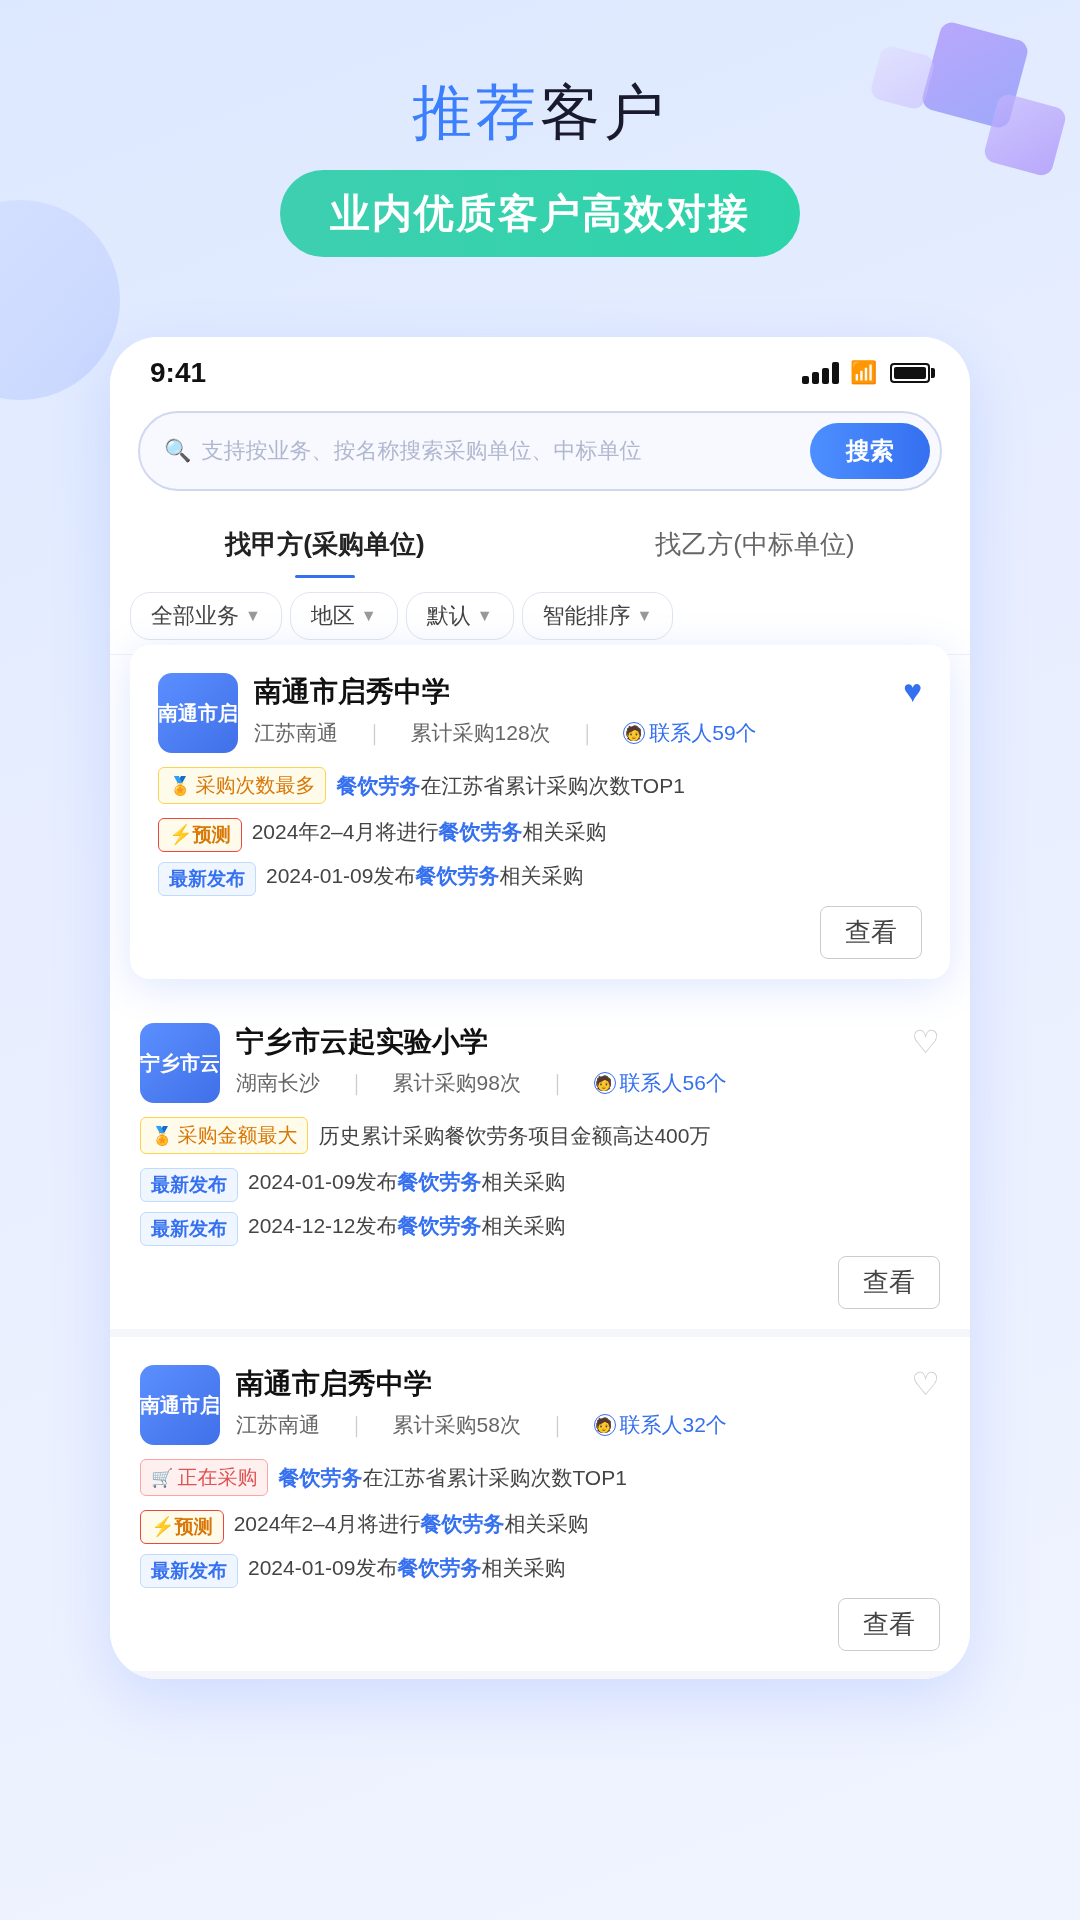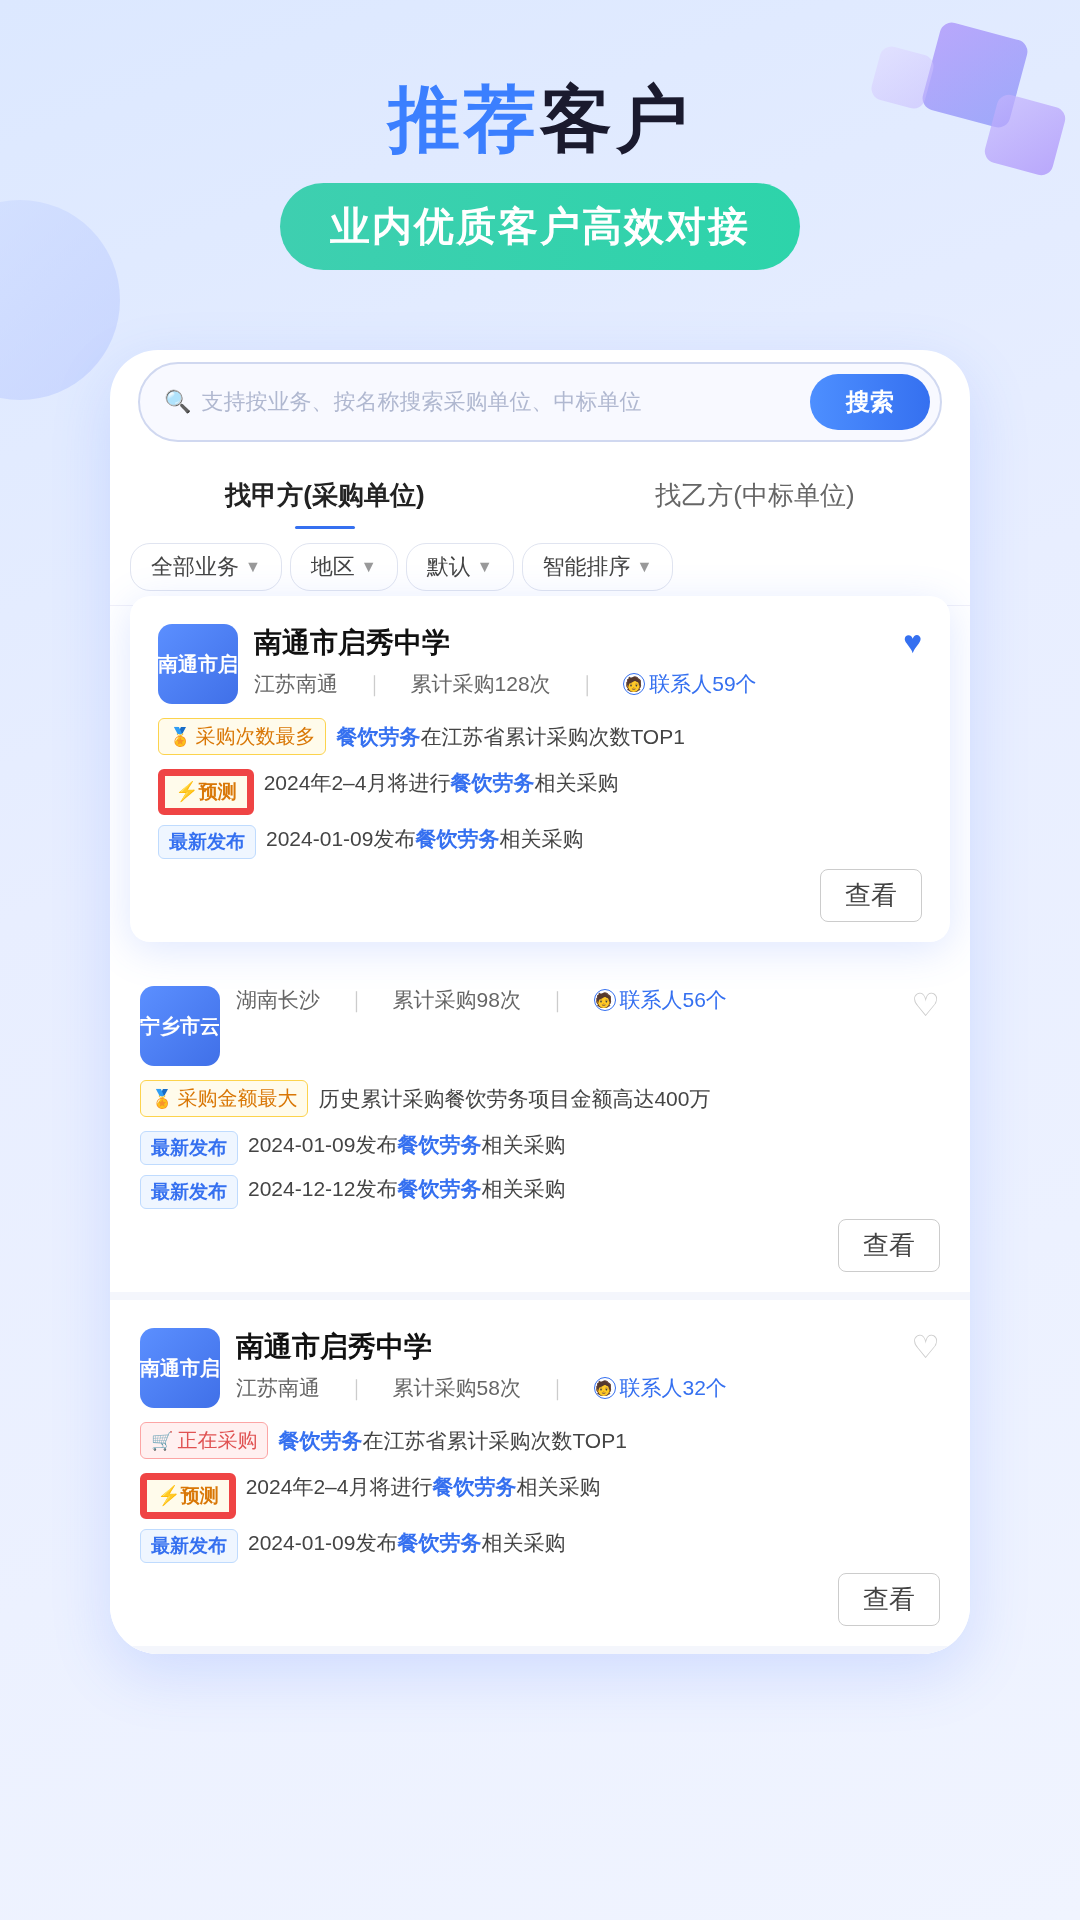--- a/index.html
+++ b/index.html
@@ -54,22 +54,22 @@
     }
 
     
     .hero {
       padding: 80px 60px 40px;
       text-align: center;
       position: relative;
       z-index: 1;
     }
     .hero-title {
-      font-size: 72px;
-      font-weight: 700;
+      font-size: 60px;
+      font-weight: 400;
       letter-spacing: 4px;
       line-height: 1.1;
     }
     .hero-title .blue-text {
       color: #3b7fff;
     }
     .hero-title .dark-text {
       color: #1a1a2e;
     }
     .hero-subtitle-wrap {
@@ -369,21 +369,21 @@
     .info-tag {
       flex-shrink: 0;
       border-radius: 6px;
       padding: 3px 10px;
       font-size: 19px;
       font-weight: 600;
     }
     .tag-predict {
       background: #fffbeb;
       color: #d97706;
-      border: 7px solid #ef4444;
+      border: 1px solid #ef4444;
     }
     .tag-new {
       background: #eff6ff;
       color: #3570f0;
       border: 1px solid #bfdbfe;
     }
     .info-text {
       color: #444;
       flex: 1;
     }
@@ -429,20 +429,35 @@
   <div class="hero-title">
     <span class="blue-text">推荐</span><span class="dark-text">客户</span>
   </div>
   <div class="hero-subtitle-wrap">
     <span class="hero-subtitle">业内优质客户高效对接</span>
   </div>
 </div>
 
 <div class="phone-frame">
 
+  <div class="phone-status-bar">
+    <span class="status-time">9:41</span>
+    <div class="status-icons">
+      <div class="signal-bars">
+        <div class="bar bar1"></div>
+        <div class="bar bar2"></div>
+        <div class="bar bar3"></div>
+        <div class="bar bar4"></div>
+      </div>
+      <span class="wifi-icon">📶</span>
+      <div class="battery-icon">
+        <div class="battery-fill"></div>
+      </div>
+    </div>
+  </div>
 
   <div class="search-section">
     <div class="search-bar">
       <span class="search-icon-wrap">🔍</span>
       <span class="search-placeholder">支持按业务、按名称搜索采购单位、中标单位</span>
       <button class="search-btn">搜索</button>
     </div>
   </div>
 
   <div class="tabs">
@@ -528,20 +543,21 @@
     </div>
 
     <div class="regular-card">
       <div class="card-header">
         <div class="company-avatar">
           <span>宁乡</span>
             <br>
           <span>市云</span>
         </div>
         <div class="company-info">
+          <div class="company-name">宁乡市云起实验小学</div>
           <div class="company-meta">
             <span>湖南长沙</span>
             <span class="meta-sep">｜</span>
             <span>累计采购98次</span>
             <span class="meta-sep">｜</span>
             <span class="contact-link">
               <span class="contact-icon">🧑</span>
               <span>联系人56个</span>
             </span>
           </div>

